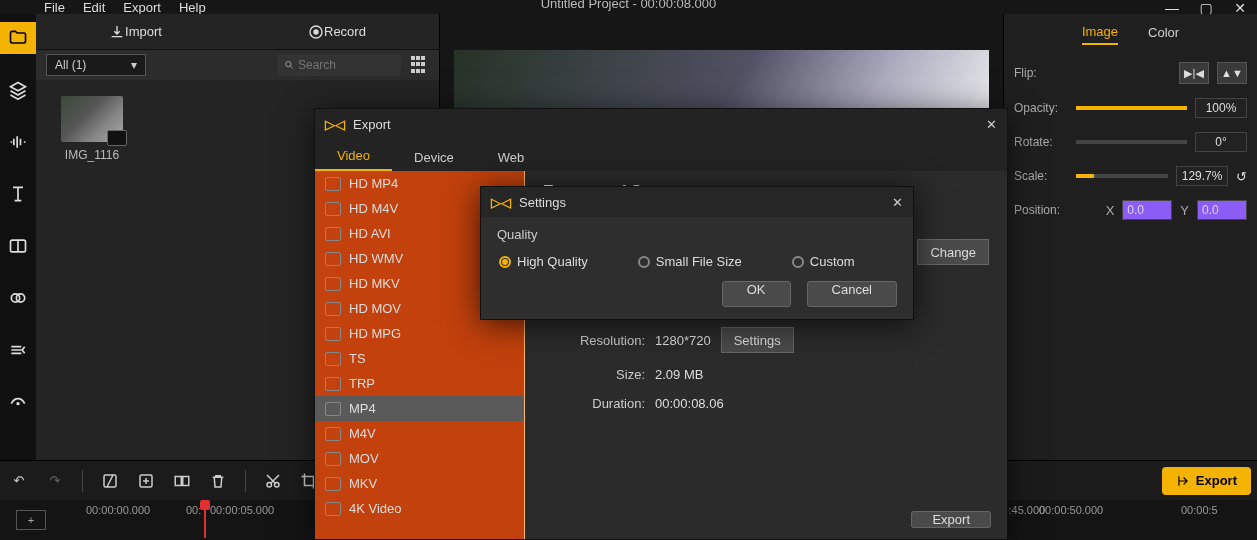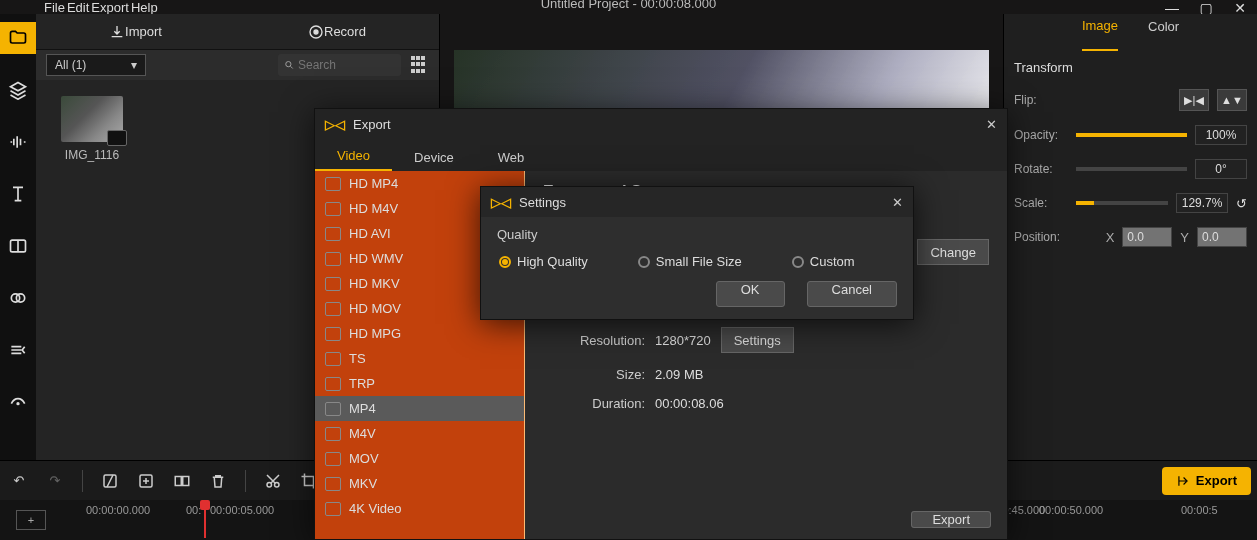--- a/index.html
+++ b/index.html
@@ -1,18 +1,18 @@
 <!DOCTYPE html>
 <html><head>
 <meta charset="utf-8">
 <style>
   * { box-sizing: border-box; margin: 0; padding: 0; font-family: "Segoe UI", Arial, sans-serif; }
   body { background:#1a1a1a; color:#ccc; width:1257px; height:540px; overflow:hidden; position:relative; font-size:13px; }
   
-  .menubar { height:14px; background:#171616; display:flex; align-items:flex-start; padding-left:44px; gap:2px; color:#ddd; font-size:13px; }
+  .menubar { height:14px; background:#171616; display:flex; align-items:flex-start; padding-left:44px; gap:18px; color:#ddd; font-size:13px; }
   .menubar .title { position:absolute; left:0; right:0; text-align:center; color:#bbb; pointer-events:none; top:-4px;}
   .winbtn { position:absolute; top:0; right:0; display:flex; }
   .winbtn div { width:34px; height:14px; display:flex; align-items:flex-start; justify-content:center; color:#ddd; font-size:14px; }
   
   .toolstrip { position:absolute; left:0; top:14px; width:36px; bottom:0; background:#101010; display:flex; flex-direction:column; align-items:center; gap:20px; padding-top:8px; }
   .toolstrip .tbtn { width:36px; height:32px; display:flex; align-items:center; justify-content:center; color:#ddd; }
   .toolstrip .tbtn.active { background:#f5b301; color:#000; }
   .toolstrip svg { width:20px; height:20px; }
   
   .app { position:absolute; left:36px; top:14px; right:0; bottom:80px; display:flex; }
@@ -27,33 +27,33 @@
   .leftpanel .thumbs { padding:16px; }
   .thumb { width:80px; text-align:center; color:#bbb; font-size:12px; }
   .thumb .img { width:62px; height:46px; background:linear-gradient(135deg,#3a4a3a,#555 40%,#888 70%,#aaa); border-radius:2px; position:relative; margin:0 auto 6px; }
   .thumb .img::after { content:""; position:absolute; right:-4px; bottom:-4px; width:18px; height:14px; background:#111; border:1px solid #666; border-radius:2px;}
   
   .center { flex:1; background:#171616; position:relative; }
   .preview { position:absolute; left:14px; right:14px; top:36px; height:380px; background:linear-gradient(120deg,#2e3a2e,#556 40%,#aab 60%,#eee 80%); filter:contrast(1.1);}
   
   .rightpanel { width:254px; background:#1f1f1f; border-left:1px solid #000; padding:6px 10px; font-size:13px;}
   .rtabs { display:flex; justify-content:center; gap:30px; height:28px; align-items:center; }
-  .rtabs .rtab { color:#ccc; padding-bottom:16px; }
+  .rtabs .rtab { color:#ccc; padding-bottom:4px; }
   .rtabs .rtab.active { color:#f5b301; border-bottom:2px solid #f5b301; }
   .propsec { margin-top:12px; color:#ddd; font-size:13px; }
   .proprow { display:flex; align-items:center; margin-top:14px; gap:8px; }
   .proprow .lbl { width:54px; color:#aaa; font-size:12px;}
   .flipbtn { background:#3a3a3a; border:1px solid #555; width:30px; height:22px; display:flex; align-items:center; justify-content:center; color:#ddd; font-size:11px;}
   .slider { flex:1; height:4px; background:#444; position:relative;}
   .slider::before{content:"";position:absolute;left:0;top:0;height:4px;background:#f5b301;}
   .slider.op100::before{width:100%;}
   .slider.r0::before{width:0;}
   .slider.sc130::before{width:20%;}
   .valbox { background:#222; border:1px solid #444; width:52px; height:20px; font-size:12px; color:#ddd; display:flex; align-items:center; justify-content:center;}
-  .coordbox { background:#737373; border:1px solid #444; width:50px; height:20px; font-size:12px; color:#ddd; display:flex; align-items:center; padding-left:4px;}
+  .coordbox { background:#8b5cf6; border:1px solid #444; width:50px; height:20px; font-size:12px; color:#ddd; display:flex; align-items:center; padding-left:4px;}
   .reseticon{color:#ddd;font-size:13px;}
   
   .bottombar { position:absolute; left:0; right:0; bottom:40px; height:40px; background:#1b1b1b; border-top:1px solid #000; display:flex; align-items:center; padding:0 6px; gap:10px;}
   .bottombar .ico { color:#ccc; width:26px; height:26px; display:flex; align-items:center; justify-content:center;}
   .bottombar .sep { width:1px; height:22px; background:#444; margin:0 4px;}
   .exportbtn { margin-left:auto; background:#f5b301; color:#000; height:28px; border-radius:4px; padding:0 14px; display:flex; align-items:center; gap:6px; font-weight:600;}
   .goldico { width:28px; height:28px; border:1px solid #9a7a1a; border-radius:4px; display:flex; align-items:center; justify-content:center; color:#f5b301; margin-right:6px;}
   .timeline { position:absolute; left:0; right:0; bottom:0; height:40px; background:#141414; display:flex; align-items:center; color:#888; font-size:11px;}
   .addtrack { margin:0 30px 0 16px; border:1px solid #555; width:30px; height:20px; display:flex; align-items:center; justify-content:center; color:#aaa;}
   .ruler { flex:1; position:relative; height:100%; }
@@ -85,21 +85,21 @@
   .dlgfooter .btn { background:#4a4a4a; border:1px solid #666; color:#ddd; height:28px; padding:0 20px; border-radius:3px;}
   
   .settingsdlg { position:absolute; left:480px; top:186px; width:434px; height:134px; background:#2e2e2e; border:1px solid #111; box-shadow:0 4px 30px rgba(0,0,0,.7); z-index:20;}
   .settingsdlg .dlgtitle { background:#262626;}
   .qualrow { padding:10px 16px 4px; color:#ccc; font-size:13px;}
   .radios { display:flex; gap:50px; padding:8px 18px 0; align-items:center;}
   .radio { display:flex; align-items:center; gap:6px; font-size:13px; color:#ddd;}
   .rdot { width:12px; height:12px; border-radius:50%; border:2px solid #888; display:inline-block;}
   .rdot.sel { border-color:#f5b301;}
   .rdot.sel::after{content:"";display:block;width:6px;height:6px;border-radius:50%;background:#f5b301;margin:1px;}
-  .sdfoot { display:flex; gap:22px; justify-content:flex-end; padding:12px 16px 0;}
+  .sdfoot { display:flex; gap:16px; justify-content:flex-end; padding:12px 16px 0;}
   .sdfoot .btn { background:#4a4a4a; border:1px solid #666; color:#ddd; height:26px; padding:0 24px; border-radius:3px;}
 </style>
 </head>
 <body>
 
 <div class="menubar">
   <span>File</span>
   <span>Edit</span>
   <span>Export</span>
   <span>Help</span>
@@ -210,21 +210,20 @@
 
   <div class="center">
     <div class="preview"></div>
   </div>
 
   <div class="rightpanel">
     <div class="rtabs">
       <div class="rtab active">Image</div>
       <div class="rtab">Color</div>
     </div>
-    <div class="propsec">Transform</div>
     <div class="proprow">
       <div class="lbl">Flip:</div>
       <div style="flex:1"></div>
       <div class="flipbtn">▶|◀</div>
       <div class="flipbtn">▲▼</div>
     </div>
     <div class="proprow">
       <div class="lbl">Opacity:</div>
       <div class="slider op100"></div>
       <div class="valbox">100%</div>

